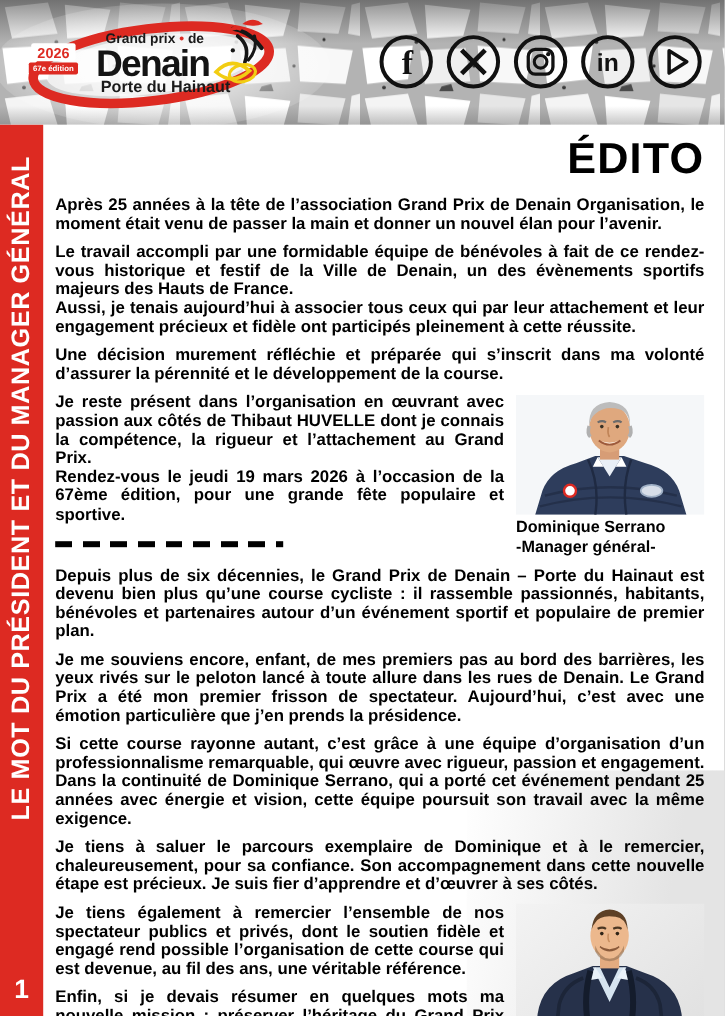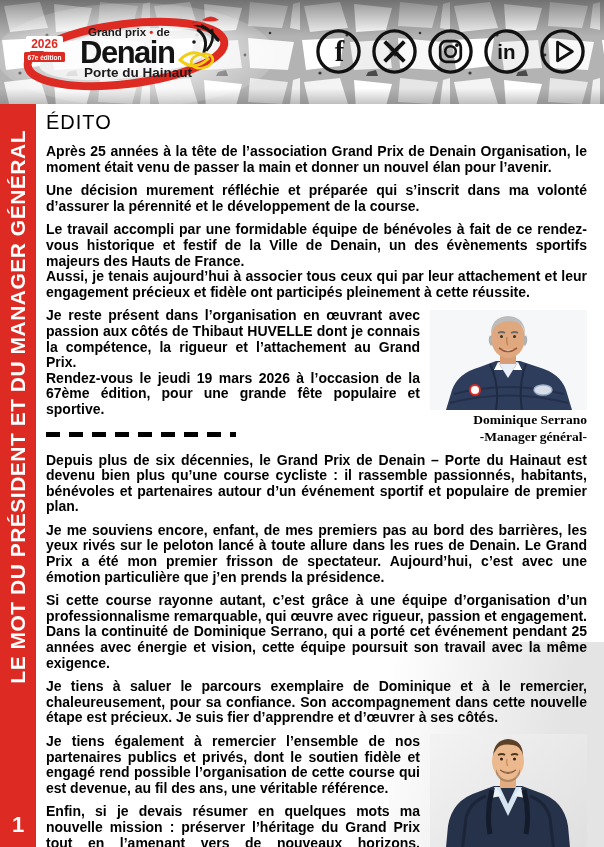--- a/index.html
+++ b/index.html
@@ -20,25 +20,25 @@
       color:#fff;font-weight:bold;font-size:21px;letter-spacing:.5px;}
   .page-num{position:absolute;bottom:9px;left:0;width:36px;text-align:center;
       color:#fff;font-weight:bold;font-size:22px;}
 
   
   .photo2bg{position:absolute;right:0;bottom:0;width:215px;height:205px;
       background:linear-gradient(100deg,rgba(230,230,230,0) 0%,#e4e4e4 75%);}
 
   
   .content{position:absolute;left:46px;top:104px;width:541px;}
-  .edito-title{font-size:20px;font-weight:normal;text-align:left;
+  .edito-title{font-size:36px;font-weight:bold;text-align:right;
       margin:7px 0 10px;letter-spacing:1px;}
   .para{font-size:14px;font-weight:bold;line-height:15.6px;text-align:justify;
       margin:0 0 8px;white-space:pre-line;}
-  .fig{float:right;width:157px;margin:0 0 4px 10px;text-align:right;font-family:Liberation Serif, serif;}
+  .fig{float:right;width:157px;margin:0 0 4px 10px;text-align:left;}
   .fig svg{display:block;}
   .figcap{font-size:13.5px;font-weight:bold;line-height:15px;margin-top:2px;}
   .divider{height:5px;width:190px;margin:14px 0 16px;
       background:repeating-linear-gradient(90deg,#000 0 14px,transparent 14px 23px);}
 </style>
 </head>
 <body>
 
 <div class="page">
 
@@ -129,23 +129,23 @@
 
   <div class="sidebar">
     <div class="sidebar-title">LE MOT DU PRÉSIDENT ET DU MANAGER GÉNÉRAL</div>
     <div class="page-num">1</div>
   </div>
 
   <div class="content">
     <h1 class="edito-title">ÉDITO</h1>
 
     <p class="para">Après 25 années à la tête de l’association Grand Prix de Denain Organisation, le moment était venu de passer la main et donner un nouvel élan pour l’avenir.</p>
-    <p class="para">Une décision murement réfléchie et préparée qui s’inscrit dans ma volonté d’assurer la pérennité et le développement de la course.</p>
     <p class="para">Le travail accompli par une formidable équipe de bénévoles à fait de ce rendez-vous historique et festif de la Ville de Denain, un des évènements sportifs majeurs des Hauts de France.
 Aussi, je tenais aujourd’hui à associer tous ceux qui par leur attachement et leur engagement précieux et fidèle ont participés pleinement à cette réussite.</p>
+    <p class="para">Une décision murement réfléchie et préparée qui s’inscrit dans ma volonté d’assurer la pérennité et le développement de la course.</p>
 
     <div>
       <figure class="fig" style="margin-top:2px">
         <svg width="157" height="100" viewBox="0 0 157 100">
           <rect width="157" height="100" fill="#f5f7f9"></rect>
 
           <path d="M16 100 L22 80 Q28 63 50 57 L66 51 L90 51 L108 57 Q130 63 136 80 L142 100 Z" fill="#2e3d5c"></path>
           <path d="M24 84 Q78 70 134 84 M20 93 Q78 78 138 93" stroke="#24304a" stroke-width="2" fill="none"></path>
           <path d="M60 54 Q70 75 66 100 M96 54 Q88 75 92 100" stroke="#1f2a42" stroke-width="2" fill="none"></path>
 
@@ -207,17 +207,17 @@
           <path d="M68 21 q4 -2 7 0 M81 21 q4 -2 7 0" stroke="#4c3723" stroke-width="1.8" fill="none"></path>
           <circle cx="71.5" cy="25" r="1.5" fill="#2f2418"></circle>
           <circle cx="84.5" cy="25" r="1.5" fill="#2f2418"></circle>
           <path d="M77 25 q-1 5 1 7" stroke="#c98f60" stroke-width="1.3" fill="none"></path>
           <path d="M70 36 q8 7 16 0 q-8 5 -16 0 Z" fill="#ffffff" stroke="#8a5a3a" stroke-width="1"></path>
         </svg>
         <figcaption>
           <div class="figcap">-Président-</div>
         </figcaption>
       </figure>
-      <p class="para">Je tiens également à remercier l’ensemble de nos partenaires publics et privés, dont le soutien fidèle et engagé rend possible l’organisation de cette course qui est devenue, au fil des ans, une véritable référence.</p>
+      <p class="para">Je tiens également à remercier l’ensemble de nos spectateur publics et privés, dont le soutien fidèle et engagé rend possible l’organisation de cette course qui est devenue, au fil des ans, une véritable référence.</p>
       <p class="para">Enfin, si je devais résumer en quelques mots ma nouvelle mission : préserver l’héritage du Grand Prix tout en l’amenant vers de nouveaux horizons. Innovation, exigence, visibilité et ouverture seront les moteurs de notre engagement collectif.</p>
     </div>
   </div>
 </div>
 
 </body></html>

